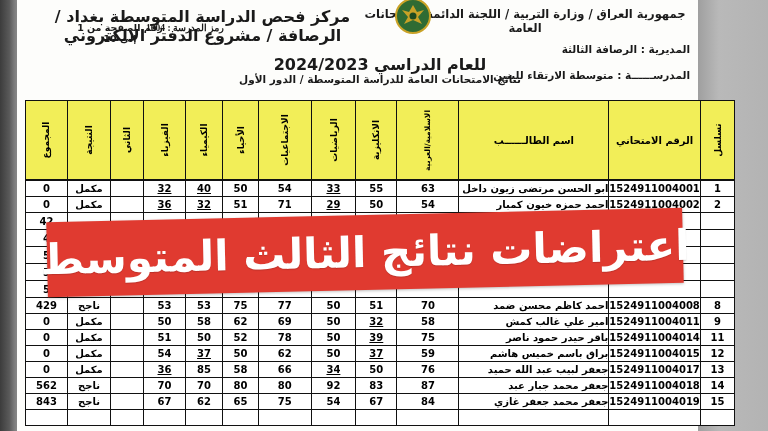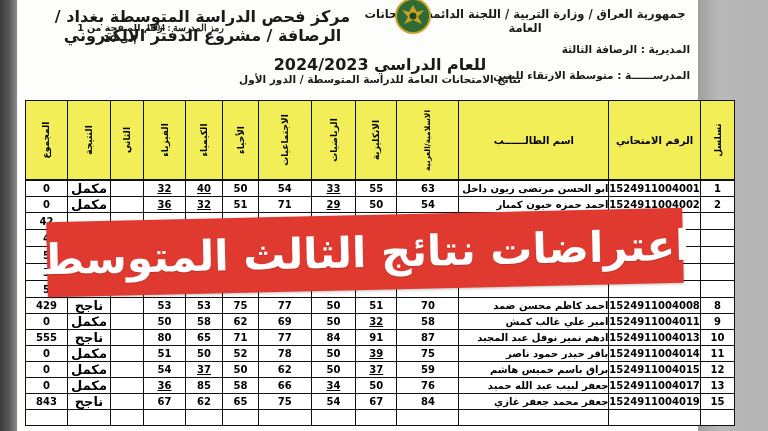--- a/index.html
+++ b/index.html
@@ -36,21 +36,21 @@
   .results-table td{border:1px solid #111;padding:0;text-align:center;vertical-align:middle;
     font-size:10px;font-weight:bold;color:#000;background:#fff;overflow:hidden;}
   .results-table tr.hdr-row td{background:var(--header-yellow,#f2ee58);height:78px;border-bottom:2px solid #111;}
   .results-table tr.data-row td{height:15px;}
   .results-table tr.h16 td{height:16px;}
   .rot{display:flex;align-items:center;justify-content:center;height:78px;}
   .rot span{transform:rotate(-90deg);white-space:nowrap;font-size:9px;font-weight:bold;direction:rtl;}
   .rot span.small{font-size:7.5px;}
   .hcell-h{font-size:10px;font-weight:bold;direction:rtl;}
   td.name-cell{text-align:right;direction:rtl;font-size:10px;white-space:nowrap;}
-  td.result-cell{font-size:13px;direction:rtl;}
+  td.result-cell{font-size:10px;direction:rtl;}
   .u{text-decoration:underline;}
 
   
   .banner{position:absolute;left:47px;top:215px;width:636px;height:75px;
     background:var(--accent-red,#e03a30);
     transform:rotate(-1.3deg);
     display:flex;align-items:center;justify-content:center;
     box-shadow:0 1px 3px rgba(0,0,0,.25);}
   .banner span{color:#ffffff;font-size:42px;font-weight:bold;direction:rtl;white-space:nowrap;
     letter-spacing:-1px;text-shadow:0 1px 1px rgba(0,0,0,.15);}
@@ -285,35 +285,20 @@
         <td>62</td>
         <td>69</td>
         <td>50</td>
         <td><span class="u">32</span></td>
         <td>58</td>
         <td class="name-cell">امير علي غالب كمش</td>
         <td>1524911004011</td>
         <td>9</td>
       </tr>
       <tr class="data-row">
-        <td>555</td>
-        <td class="result-cell">ناجح</td>
-        <td></td>
-        <td>80</td>
-        <td>65</td>
-        <td>71</td>
-        <td>77</td>
-        <td>84</td>
-        <td>91</td>
-        <td>87</td>
-        <td class="name-cell">ادهم نمير نوفل عبد المجيد</td>
-        <td>1524911004013</td>
-        <td>10</td>
-      </tr>
-      <tr class="data-row">
         <td>0</td>
         <td class="result-cell">مكمل</td>
         <td></td>
         <td>51</td>
         <td>50</td>
         <td>52</td>
         <td>78</td>
         <td>50</td>
         <td><span class="u">39</span></td>
         <td>75</td>
@@ -343,20 +328,35 @@
         <td><span class="u">36</span></td>
         <td>85</td>
         <td>58</td>
         <td>66</td>
         <td><span class="u">34</span></td>
         <td>50</td>
         <td>76</td>
         <td class="name-cell">جعفر لبيب عبد الله حميد</td>
         <td>1524911004017</td>
         <td>13</td>
+      </tr>
+      <tr class="data-row">
+        <td>562</td>
+        <td class="result-cell">ناجح</td>
+        <td></td>
+        <td>70</td>
+        <td>70</td>
+        <td>80</td>
+        <td>80</td>
+        <td>92</td>
+        <td>83</td>
+        <td>87</td>
+        <td class="name-cell">جعفر محمد جبار عبد</td>
+        <td>1524911004018</td>
+        <td>14</td>
       </tr>
       <tr class="data-row">
         <td>843</td>
         <td class="result-cell">ناجح</td>
         <td></td>
         <td>67</td>
         <td>62</td>
         <td>65</td>
         <td>75</td>
         <td>54</td>

